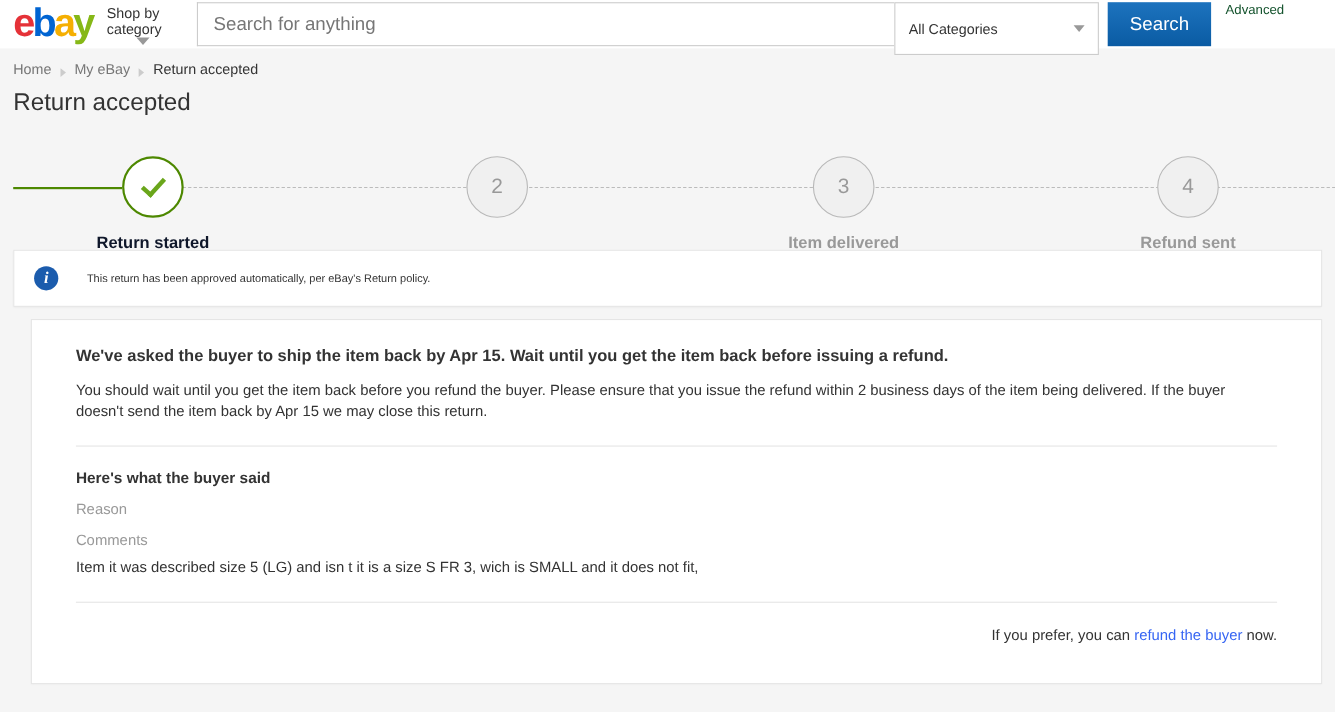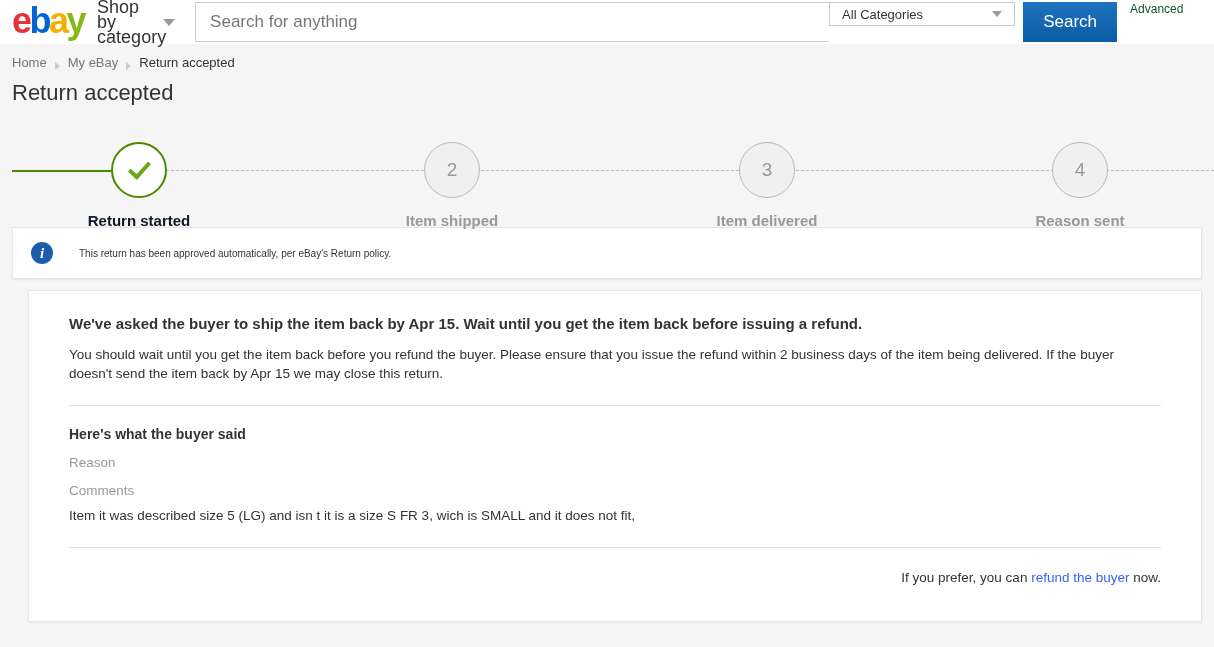--- a/index.html
+++ b/index.html
@@ -34,23 +34,24 @@
   .logo .l-e { color: #e53238; }
   .logo .l-b { color: #0064d2; }
   .logo .l-a { color: #f5af02; }
   .logo .l-y { color: #86b817; }
 
   .shopby {
     margin-left: 13px;
     display: flex;
     align-items: center;
     color: #333333;
-    font-size: 18px;
+    font-size: 13px;
     line-height: 15px;
     cursor: pointer;
+    flex-direction: column;
   }
   .shopby .sb-text { width: 62px; }
   .caret-down {
     width: 0; height: 0;
     border-left: 6px solid transparent;
     border-right: 6px solid transparent;
     border-top: 7px solid #999999;
     margin-left: 4px;
   }
 
@@ -69,21 +70,21 @@
     padding: 0 14px;
     font-size: 17px;
     color: #767676;
     font-family: "Liberation Sans", sans-serif;
     outline: none;
   }
   .search-input::placeholder { color: #767676; opacity: 1; }
 
   .cat-select {
     width: 186px;
-    height: 24px;
+    height: 48px;
     border: 1px solid #cccccc;
     background: #fff;
     display: flex;
     align-items: center;
     padding: 0 12px;
     font-size: 13px;
     color: #333333;
     position: relative;
     cursor: pointer;
   }
@@ -331,31 +332,30 @@
 
   <div class="step" style="left:29px;">
     <div class="step-circle done">
       <div class="check-mark"></div>
     </div>
     <div class="step-label done">Return started</div>
   </div>
 
   <div class="step" style="left:342px;">
     <div class="step-circle todo">2</div>
-    <div class="step-label todo">Item shipped</div>
   </div>
 
   <div class="step" style="left:657px;">
     <div class="step-circle todo">3</div>
     <div class="step-label todo">Item delivered</div>
   </div>
 
   <div class="step" style="left:970px;">
     <div class="step-circle todo">4</div>
-    <div class="step-label todo">Reason sent</div>
+    <div class="step-label todo">Refund sent</div>
   </div>
 </div>
 
 <div class="panel info-banner">
   <div class="info-icon">i</div>
   <div class="info-text">This return has been approved automatically, per eBay's Return policy.</div>
 </div>
 
 <div class="panel main-panel">
   <p class="main-heading">We've asked the buyer to ship the item back by Apr 15. Wait until you get the item back before issuing a refund.</p>

